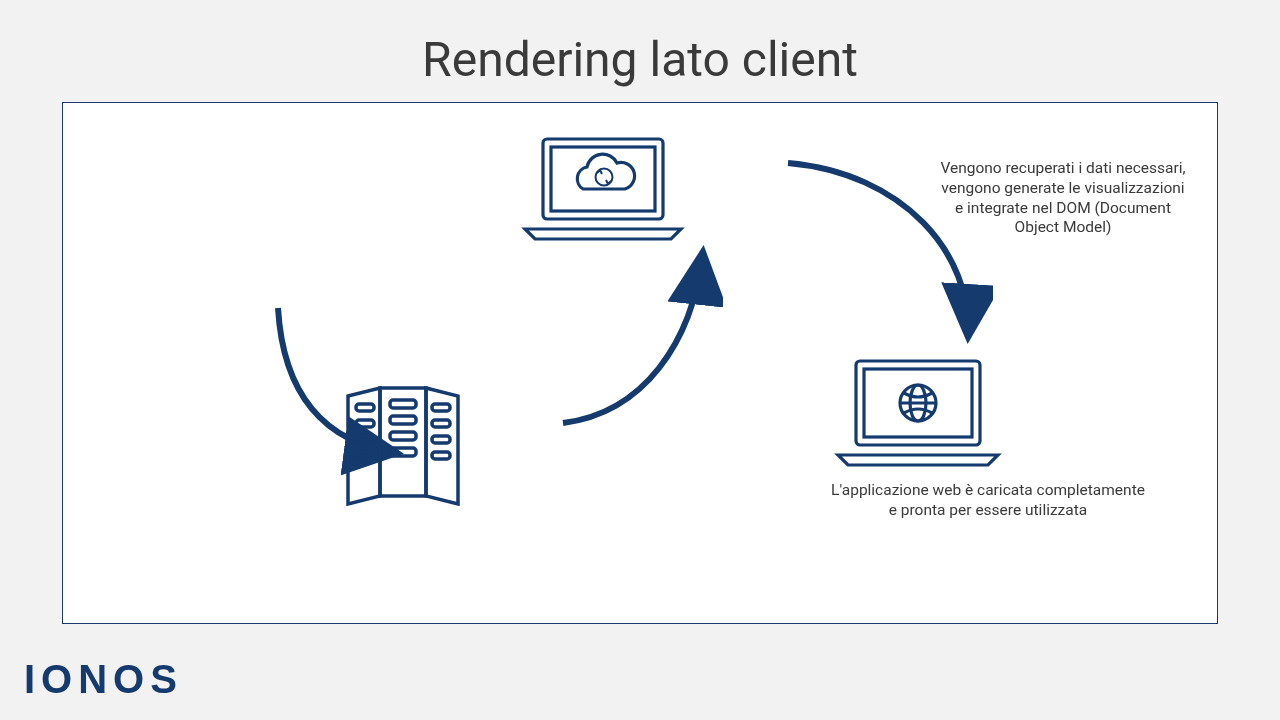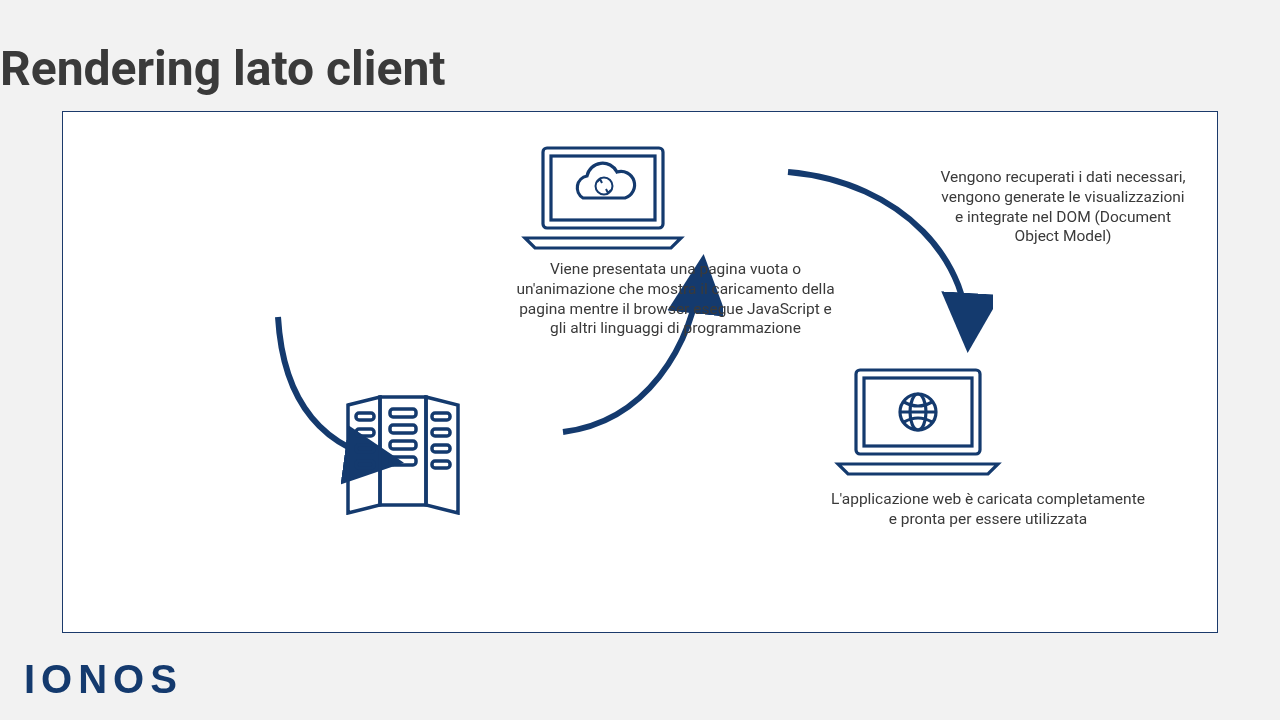--- a/index.html
+++ b/index.html
@@ -6,25 +6,25 @@
   body {
     width: 1280px;
     height: 720px;
     background: #f2f2f2;
     font-family: -apple-system, BlinkMacSystemFont, "Segoe UI", Roboto, Arial, sans-serif;
     color: #3a3a3a;
     position: relative;
     overflow: hidden;
   }
   .title {
-    text-align: left;
+    text-align: center;
     font-size: 48px;
-    font-weight: 700;
+    font-weight: 400;
     color: #3a3a3a;
-    padding: 40px 0 14px;
+    padding: 31px 0 14px;
   }
   .panel {
     background: #fff;
     border: 1px solid #1b3a6b;
     margin: 0 62px;
     width: 1156px;
     height: 522px;
     position: relative;
   }
   .step {
@@ -105,21 +105,20 @@
         <rect x="38" y="14" width="104" height="64"></rect>
         <path d="M 12 96 L 168 96 L 158 106 L 22 106 Z"></path>
 
         <path d="M 70 56 a 12 12 0 0 1 4 -22 a 16 16 0 0 1 30 -4 a 12 12 0 0 1 8 26 Z"></path>
         <path d="M 85 38 a 8 8 0 1 0 12 12" stroke-width="2"></path>
         <path d="M 97 50 a 8 8 0 1 0 -12 -12" stroke-width="2"></path>
         <path d="M 84 40 l 3 -3 l 2 4" stroke-width="2"></path>
           <path d="M 98 48 l -3 3 l -2 -4" stroke-width="2"></path>
       </g>
     </svg>
-    <div class="label">Viene presentata una pagina vuota o un'animazione che mostra il caricamento della pagina mentre il browser esegue JavaScript e gli altri linguaggi di programmazione</div>
   </div>
 
   <svg width="220" height="200" style="position:absolute; left:710px; top:50px;">
     <defs>
         <marker id="ah3" markerWidth="12" markerHeight="12" refX="9" refY="5" orient="auto">
           <path d="M0,0 L10,5 L0,10 Z" fill="#143a6e"></path>
         </marker>
       </defs>
     <path d="M 15 10 C 130 20, 200 100, 195 185" fill="none" stroke="#143a6e" stroke-width="6" marker-end="url(#ah3)"></path>
   </svg>

